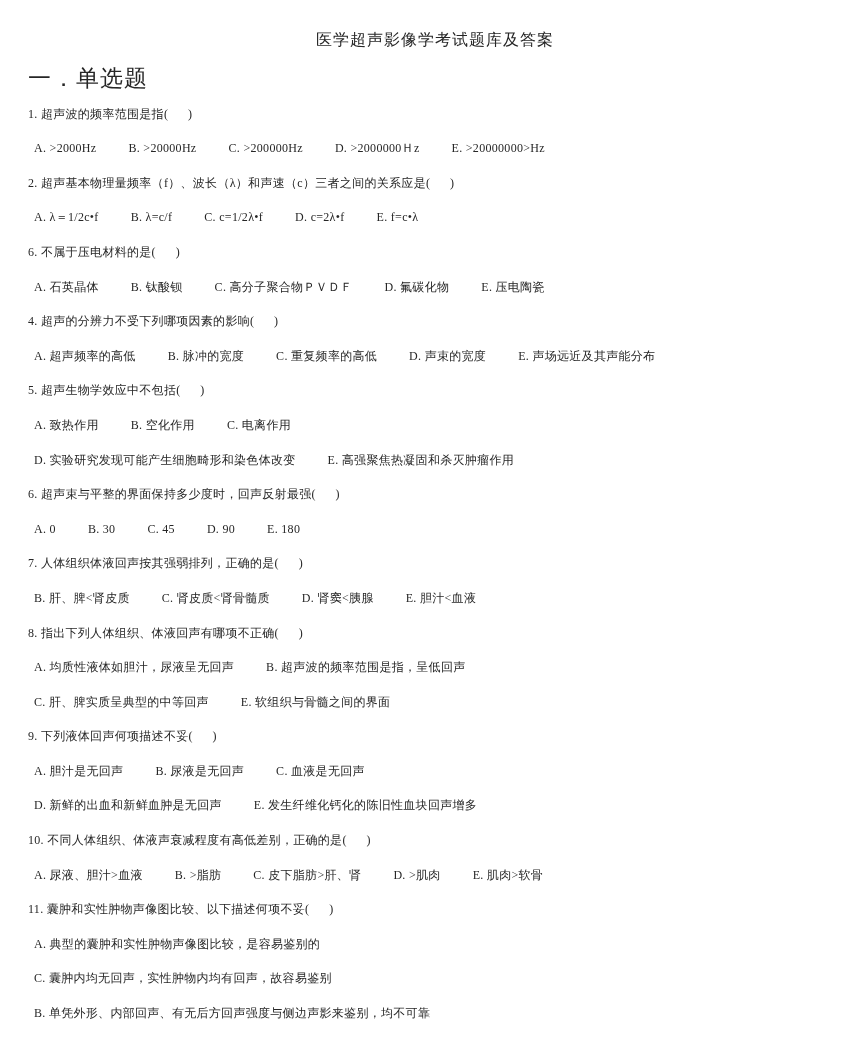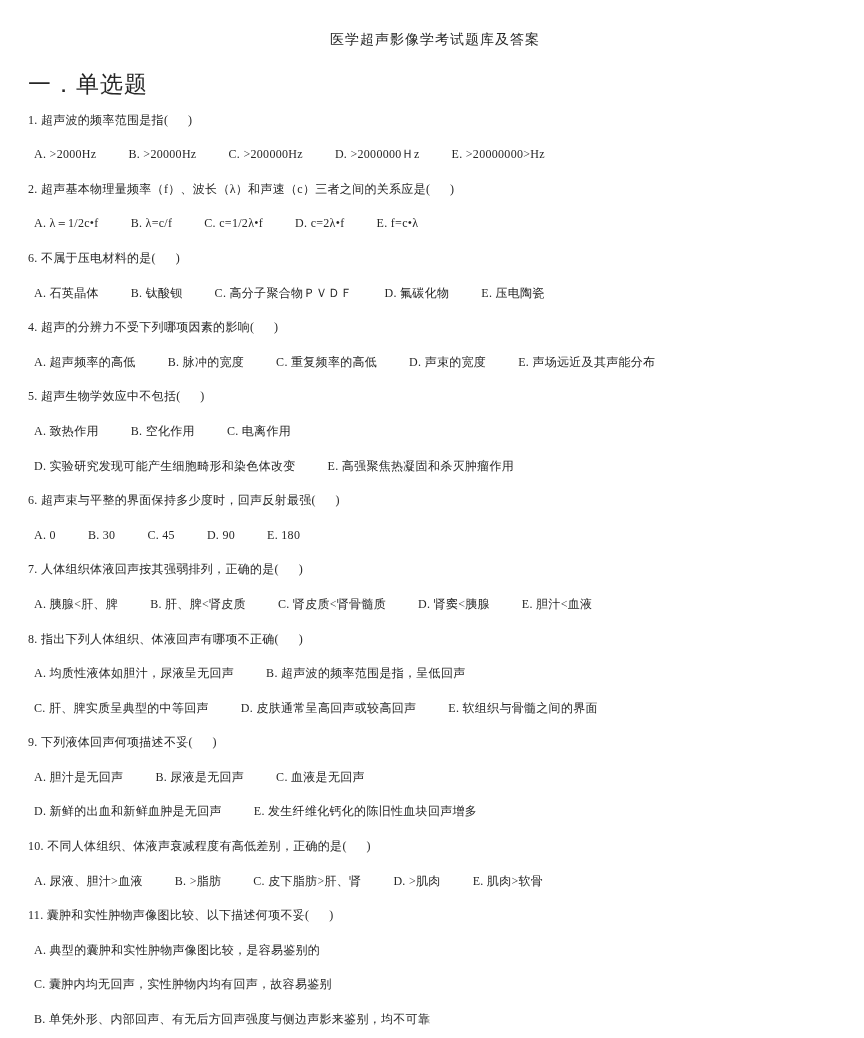--- a/index.html
+++ b/index.html
@@ -18,26 +18,26 @@
     font-family: "Liberation Serif", "DejaVu Serif", serif;
     color: var(--text-color);
   }
   .page {
     box-sizing: border-box;
     width: 864px;
     height: 1038px;
     padding: 24px 22px 0 28px;
   }
   .title {
-    font-size: 14px;
+    font-size: 16px;
     line-height: 32px;
     text-align: center;
     font-weight: 500;
     letter-spacing: 1px;
-    margin-bottom: 12px;
+    margin-bottom: 6px;
   }
   .line {
     font-size: 12px;
     line-height: 34.6px;
     height: 34.6px;
     white-space: pre-wrap;
     overflow: visible;
   }
   .section-heading {
     font-size: 23px;
@@ -75,24 +75,24 @@
       <div class="line stem">6. 不属于压电材料的是(      )</div>
       <div class="line options"><span class="opt">A. 石英晶体</span><span class="opt">B. 钛酸钡</span><span class="opt">C. 高分子聚合物ＰＶＤＦ</span><span class="opt">D. 氟碳化物</span><span class="opt">E. 压电陶瓷</span></div>
       <div class="line stem">4. 超声的分辨力不受下列哪项因素的影响(      )</div>
       <div class="line options"><span class="opt">A. 超声频率的高低</span><span class="opt">B. 脉冲的宽度</span><span class="opt">C. 重复频率的高低</span><span class="opt">D. 声束的宽度</span><span class="opt">E. 声场远近及其声能分布</span></div>
       <div class="line stem">5. 超声生物学效应中不包括(      )</div>
       <div class="line options"><span class="opt">A. 致热作用</span><span class="opt">B. 空化作用</span><span class="opt">C. 电离作用</span></div>
       <div class="line options"><span class="opt">D. 实验研究发现可能产生细胞畸形和染色体改变</span><span class="opt">E. 高强聚焦热凝固和杀灭肿瘤作用</span></div>
       <div class="line stem">6. 超声束与平整的界面保持多少度时，回声反射最强(      )</div>
       <div class="line options"><span class="opt">A. 0</span><span class="opt">B. 30</span><span class="opt">C. 45</span><span class="opt">D. 90</span><span class="opt">E. 180</span></div>
       <div class="line stem">7. 人体组织体液回声按其强弱排列，正确的是(      )</div>
-      <div class="line options"><span class="opt">A. 胰腺&lt;肝、脾</span><span class="opt">B. 肝、脾&lt;肾皮质</span><span class="opt">C. 肾皮质&lt;肾骨髓质</span><span class="opt">D. 肾窦&lt;胰腺</span><span class="opt">E. 胆汁&lt;血液</span></div>
+      <div class="line options"><span class="opt">B. 肝、脾&lt;肾皮质</span><span class="opt">C. 肾皮质&lt;肾骨髓质</span><span class="opt">D. 肾窦&lt;胰腺</span><span class="opt">E. 胆汁&lt;血液</span></div>
       <div class="line stem">8. 指出下列人体组织、体液回声有哪项不正确(      )</div>
       <div class="line options"><span class="opt">A. 均质性液体如胆汁，尿液呈无回声</span><span class="opt">B. 超声波的频率范围是指，呈低回声</span></div>
-      <div class="line options"><span class="opt">C. 肝、脾实质呈典型的中等回声</span><span class="opt">D. 皮肤通常呈高回声或较高回声</span><span class="opt">E. 软组织与骨髓之间的界面</span></div>
+      <div class="line options"><span class="opt">C. 肝、脾实质呈典型的中等回声</span><span class="opt">E. 软组织与骨髓之间的界面</span></div>
       <div class="line stem">9. 下列液体回声何项描述不妥(      )</div>
       <div class="line options"><span class="opt">A. 胆汁是无回声</span><span class="opt">B. 尿液是无回声</span><span class="opt">C. 血液是无回声</span></div>
       <div class="line options"><span class="opt">D. 新鲜的出血和新鲜血肿是无回声</span><span class="opt">E. 发生纤维化钙化的陈旧性血块回声增多</span></div>
       <div class="line stem">10. 不同人体组织、体液声衰减程度有高低差别，正确的是(      )</div>
       <div class="line options"><span class="opt">A. 尿液、胆汁&gt;血液</span><span class="opt">B. &gt;脂肪</span><span class="opt">C. 皮下脂肪&gt;肝、肾</span><span class="opt">D. &gt;肌肉</span><span class="opt">E. 肌肉&gt;软骨</span></div>
       <div class="line stem">11. 囊肿和实性肿物声像图比较、以下描述何项不妥(      )</div>
       <div class="line options"><span class="opt">A. 典型的囊肿和实性肿物声像图比较，是容易鉴别的</span></div>
       <div class="line options"><span class="opt">C. 囊肿内均无回声，实性肿物内均有回声，故容易鉴别</span></div>
       <div class="line options"><span class="opt">B. 单凭外形、内部回声、有无后方回声强度与侧边声影来鉴别，均不可靠</span></div>
     </div>

